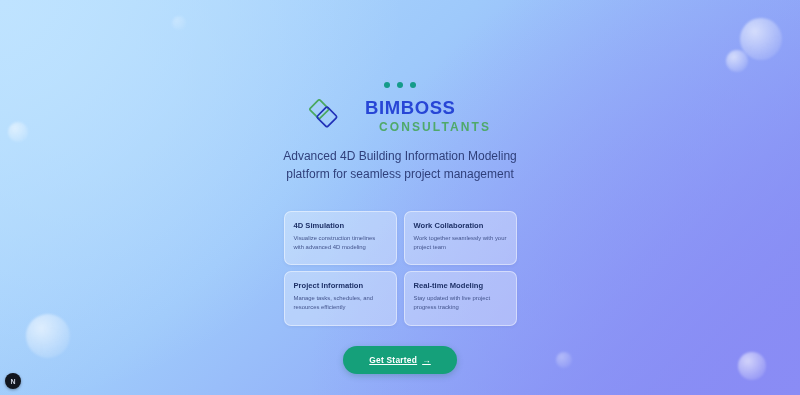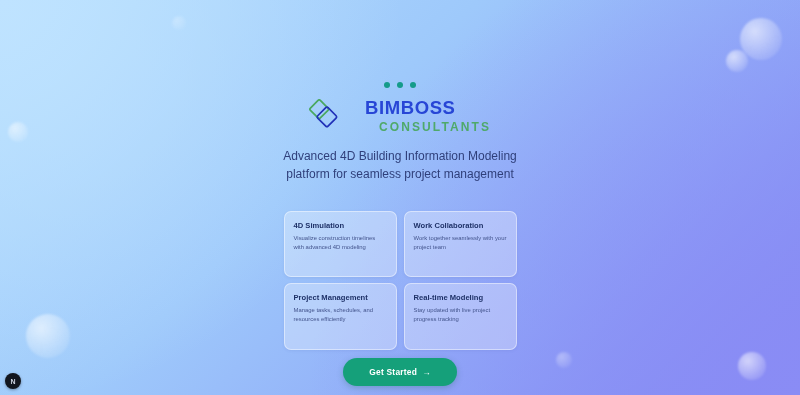--- a/index.html
+++ b/index.html
@@ -118,51 +118,52 @@
   .cards {
     margin-top: 16px;
     display: grid;
     grid-template-columns: 113px 113px;
     gap: 6px 7px;
   }
   .card {
     background: rgba(255,255,255,.30);
     border: 1px solid rgba(255,255,255,.45);
     border-radius: 7px;
-    padding: 9px 9px 24px 9px;
+    padding: 9px 9px 12px 9px;
     box-sizing: border-box;
     min-height: 43px;
     box-shadow: 0 1px 3px rgba(60,80,160,.10);
   }
   .card-title {
     font-size: 7.6px;
     font-weight: bold;
     color: #1f3268;
     margin-bottom: 4px;
   }
   .card-desc {
     font-size: 5.9px;
     line-height: 1.55;
     color: #43548c;
   }
 
   
   .cta {
-    margin-top: 8px;
+    margin-top: 20px;
     background: #15a07a;
     color: #ffffff;
     border: none;
     border-radius: 40px;
     padding: 9px 26px;
     font-family: "Liberation Sans", sans-serif;
     font-size: 8.4px;
     font-weight: bold;
     letter-spacing: .25px;
     cursor: pointer;
     box-shadow: 0 2px 6px rgba(20,90,70,.25);
+    text-decoration: underline;
   }
   .cta .arrow { margin-left: 5px; }
 
   
   .corner-badge {
     position: absolute;
     left: 5px;
     bottom: 6px;
     width: 16px;
     height: 16px;
@@ -219,21 +220,21 @@
         <div class="card-title">4D Simulation</div>
         <div class="card-desc">Visualize construction timelines with advanced 4D modeling</div>
       </div>
 
       <div class="card">
         <div class="card-title">Work Collaboration</div>
         <div class="card-desc">Work together seamlessly with your project team</div>
       </div>
 
       <div class="card">
-        <div class="card-title">Project Management</div>
+        <div class="card-title">Project Information</div>
         <div class="card-desc">Manage tasks, schedules, and resources efficiently</div>
       </div>
 
       <div class="card">
         <div class="card-title">Real-time Modeling</div>
         <div class="card-desc">Stay updated with live project progress tracking</div>
       </div>
 
     </div>
 

